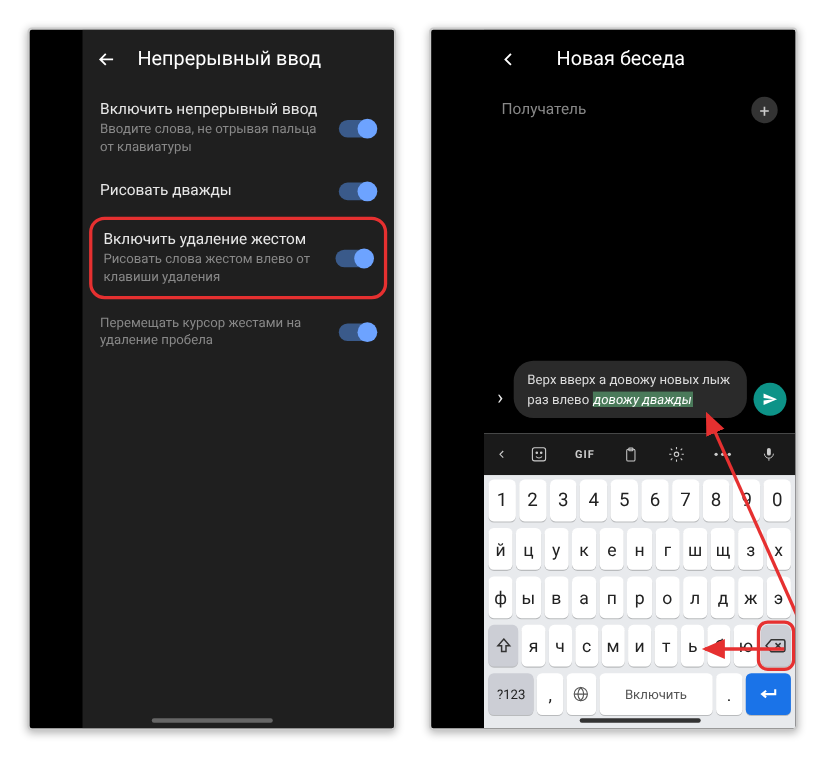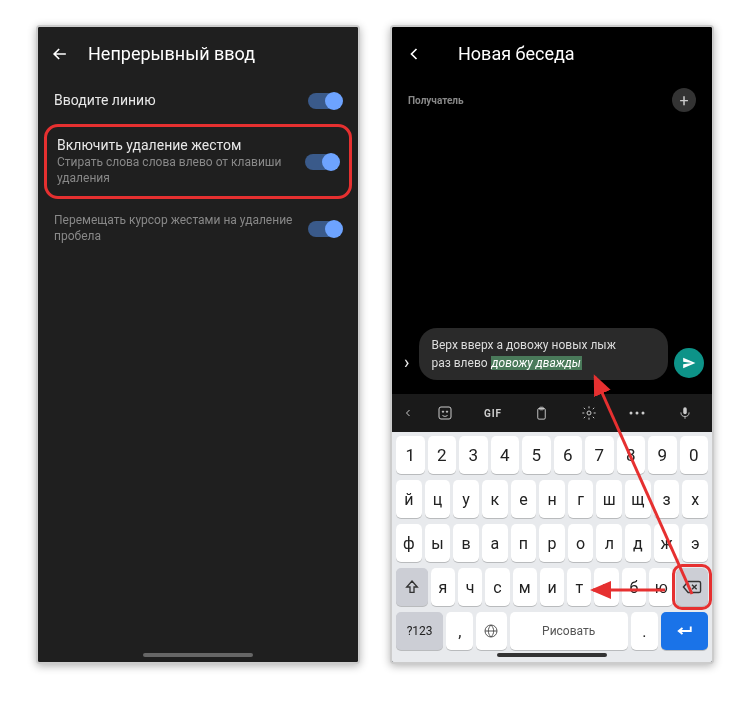--- a/index.html
+++ b/index.html
@@ -13,20 +13,21 @@
   }
   .phone {
     width: 320px;
     height: 635px;
     background: #000;
     border: 2px solid #ccc;
     border-radius: 4px;
     overflow: hidden;
     position: relative;
     box-shadow: 0 2px 8px rgba(0,0,0,0.3);
+    padding-left: 48px;
   }
   
   .settings-screen {
     background: #1f1f1f;
     height: 100%;
     color: #e0e0e0;
     display: flex;
     flex-direction: column;
   }
   .header {
@@ -247,48 +248,55 @@
     z-index: 10;
   }
   .arrow2 {
     position: absolute;
     left: 195px;
     top: 553px;
     width: 80px;
     height: 20px;
     z-index: 10;
   }
-  .recip-label { font-size: 10px; font-weight: bold; }
+  .recip-label { font-size: 14px; }
 </style>
 </head>
 <body>
 
 <div class="phone">
   <div class="settings-screen">
     <div class="header">
       <div class="back-arrow">
         <svg viewBox="0 0 24 24" fill="none" stroke="#fff" stroke-width="2">
             <path d="M19 12H5M11 18l-6-6 6-6"></path>
           </svg>
       </div>
       <div class="header-title">Непрерывный ввод</div>
     </div>
 
-
     <div class="setting-item">
       <div class="setting-text">
-        <div class="setting-title">Вводите линию</div>
+        <div class="setting-title">Включить непрерывный ввод</div>
+        <div class="setting-desc">Вводите слова, не отрывая пальца от клавиатуры</div>
+      </div>
+      <div class="toggle"></div>
+    </div>
+
+    <div class="setting-item">
+      <div class="setting-text">
+        <div class="setting-title">Рисовать дважды</div>
       </div>
       <div class="toggle"></div>
     </div>
 
     <div class="setting-item highlighted">
       <div class="setting-text">
         <div class="setting-title">Включить удаление жестом</div>
-        <div class="setting-desc">Стирать слова слова влево от клавиши удаления</div>
+        <div class="setting-desc">Рисовать слова жестом влево от клавиши удаления</div>
       </div>
       <div class="toggle"></div>
     </div>
 
     <div class="setting-item">
       <div class="setting-text">
         <div class="setting-desc">Перемещать курсор жестами на удаление пробела</div>
       </div>
       <div class="toggle"></div>
     </div>
@@ -434,21 +442,21 @@
           </div>
         <div class="kb-row" id="row-4">
             <div class="key gray sym">?123</div>
             <div class="key comma">,</div>
             <div class="key lang">
               <svg width="16" height="16" viewBox="0 0 24 24" fill="none" stroke="#555" stroke-width="1.5">
                 <circle cx="12" cy="12" r="9"></circle>
                 <path d="M3 12h18M12 3c2.5 2.5 4 5.5 4 9s-1.5 6.5-4 9c-2.5-2.5-4-5.5-4-9s1.5-6.5 4-9z"></path>
               </svg>
             </div>
-            <div class="key space">Рисовать</div>
+            <div class="key space">Включить</div>
             <div class="key period">.</div>
             <div class="key enter">
               <svg width="18" height="12" viewBox="0 0 24 16" fill="none" stroke="#fff" stroke-width="2.5">
                 <path d="M21 2v6H6M10 4l-5 4 5 4"></path>
               </svg>
             </div>
           </div>
       </div>
     </div>
 

